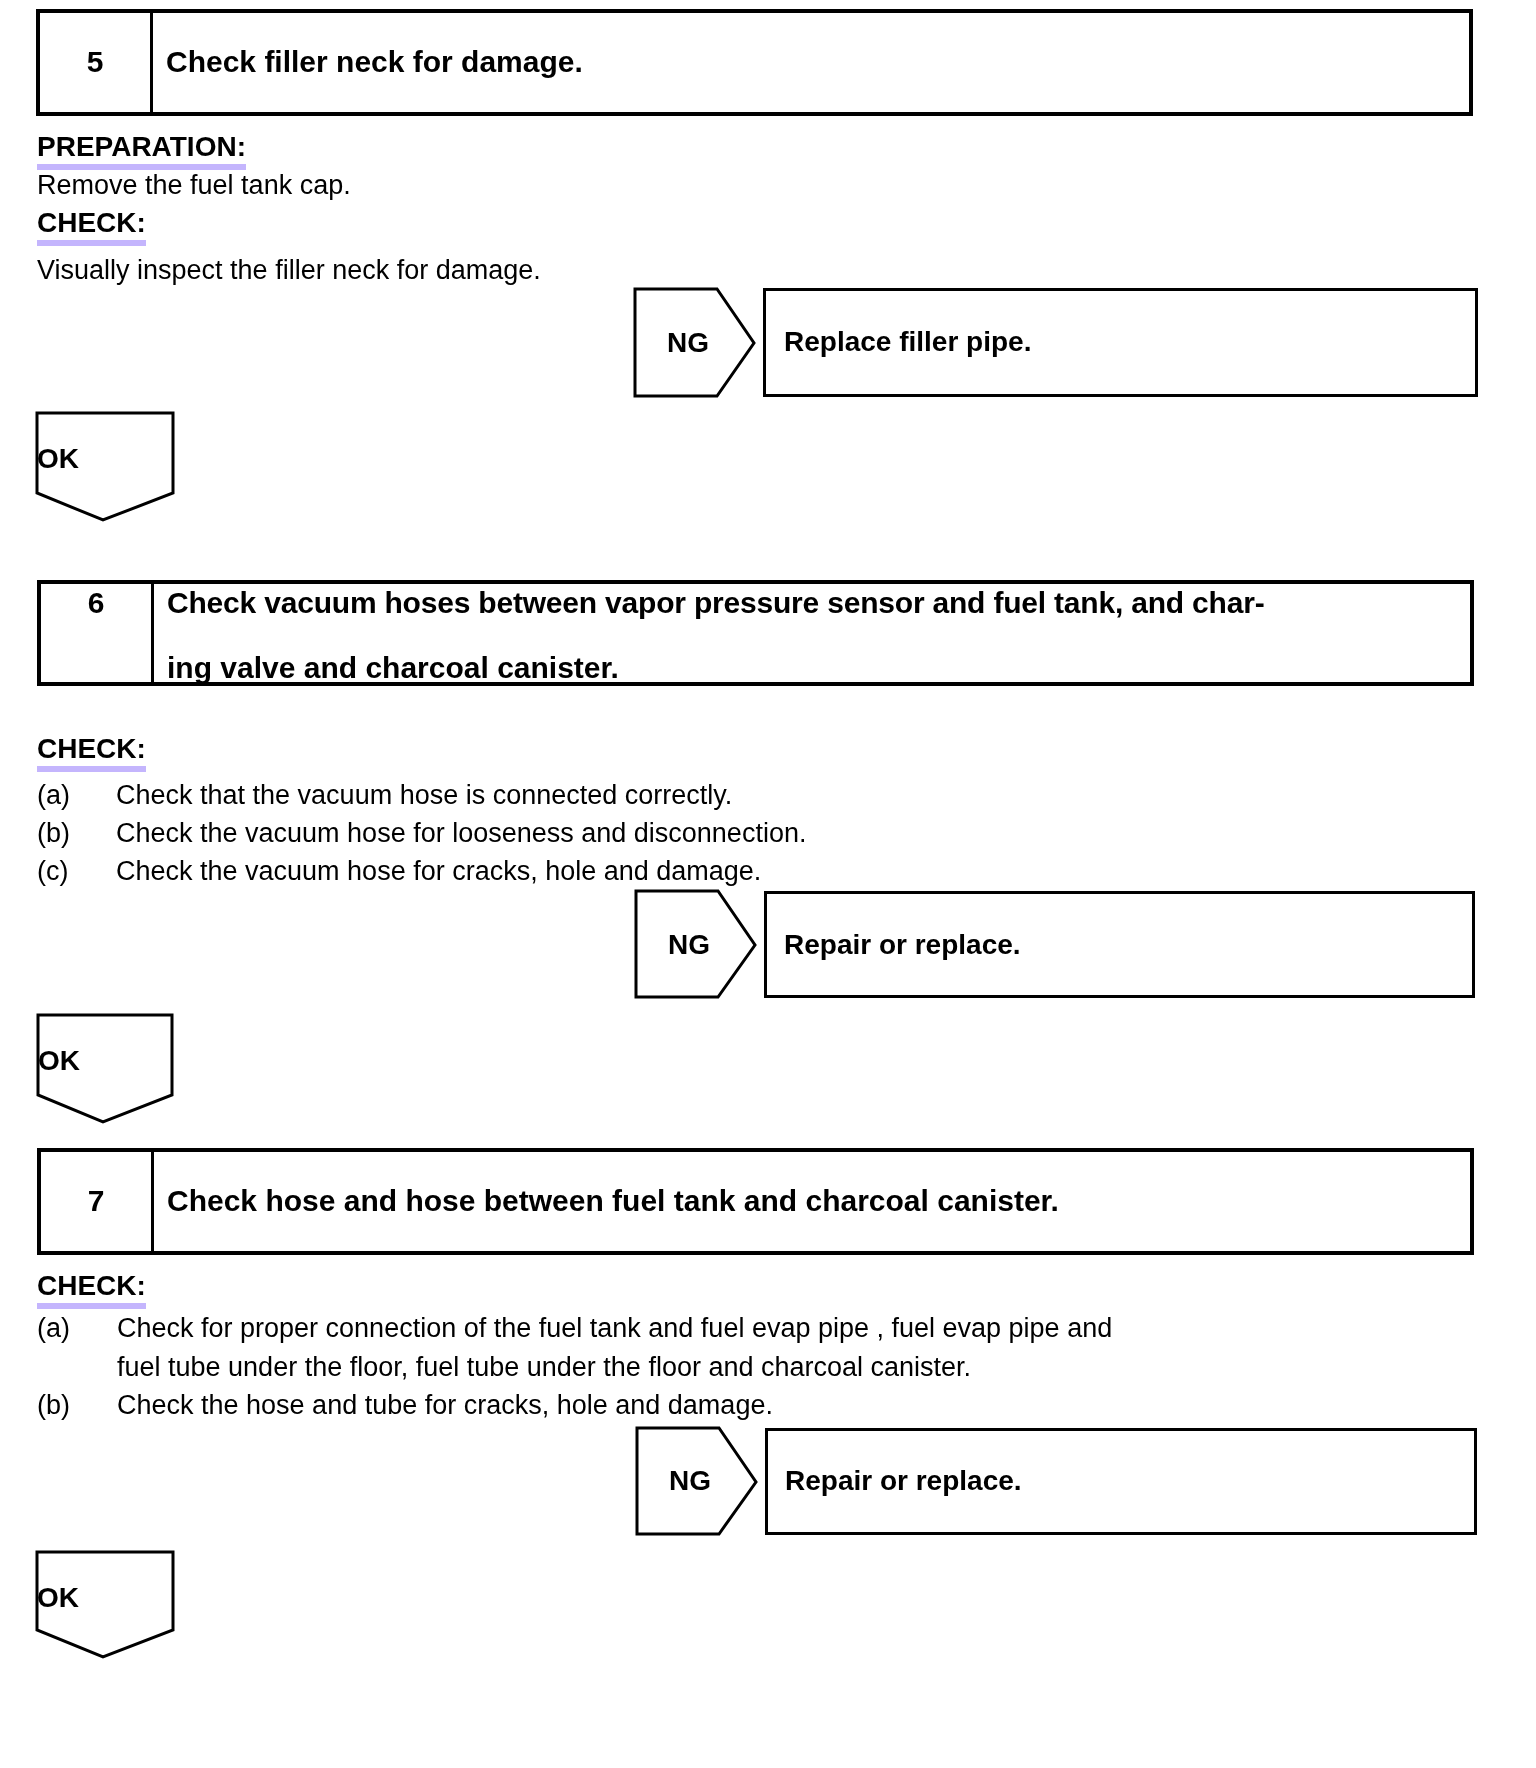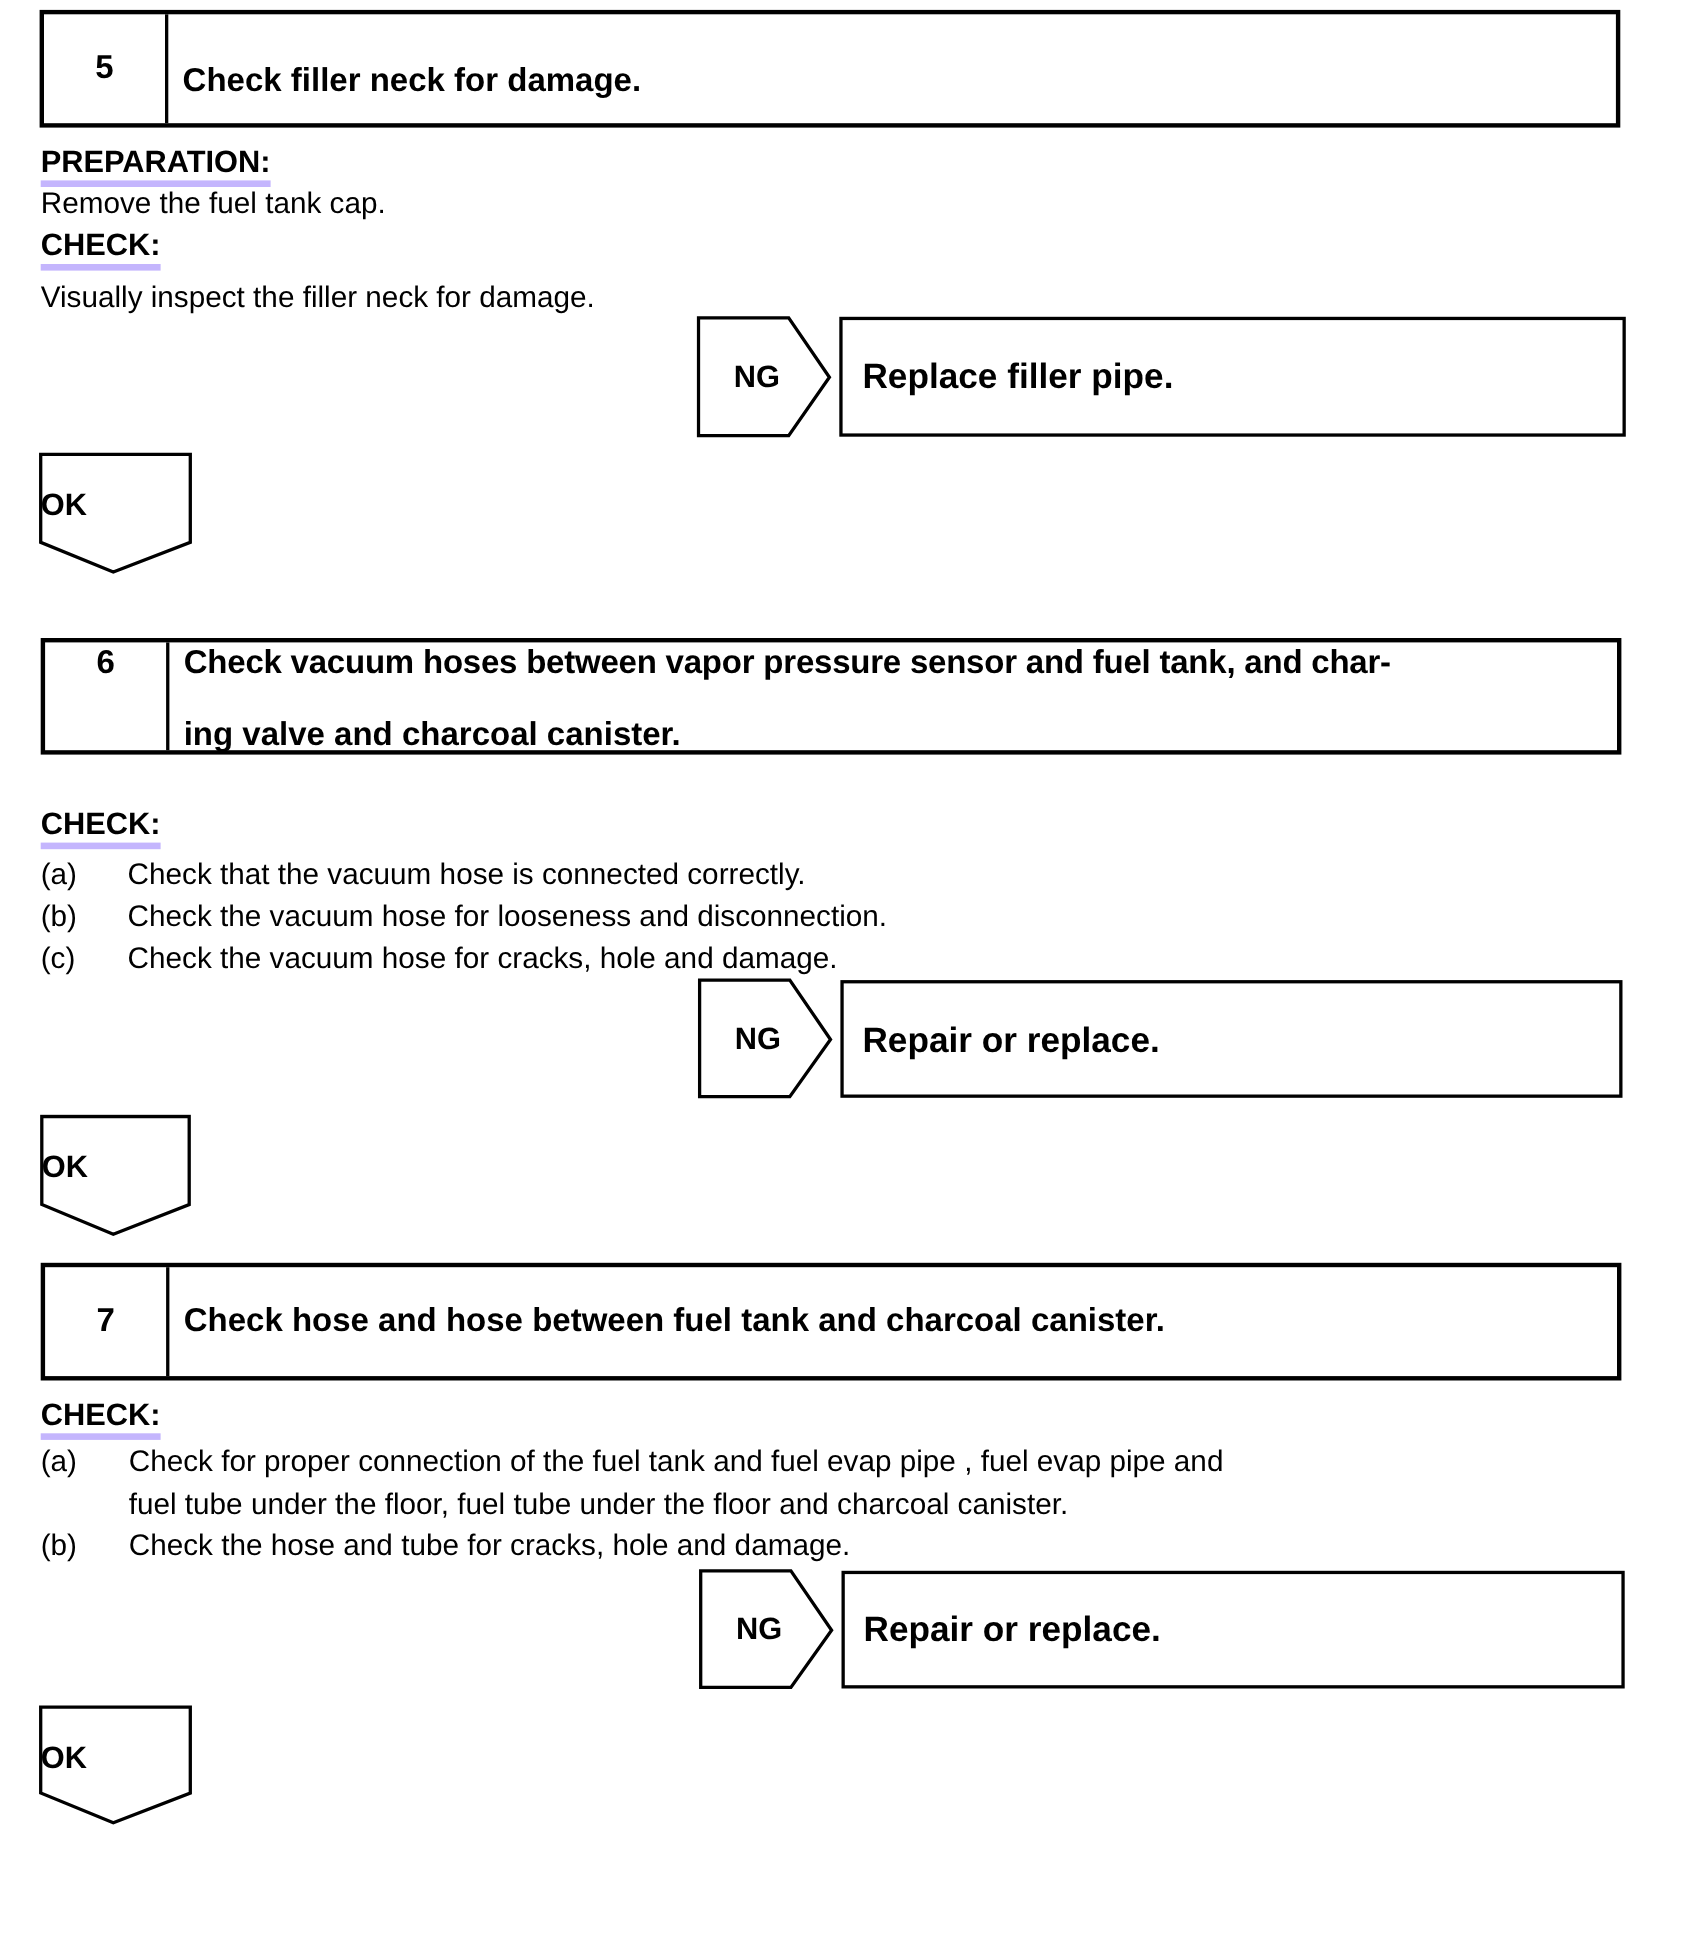--- a/index.html
+++ b/index.html
@@ -9,30 +9,30 @@
   .step-num { position: absolute; top: 0; bottom: 0; left: 0; border-right: 3px solid #000;
               font-weight: bold; font-size: 30px; text-align: center; box-sizing: border-box; }
   .step-title { position: absolute; font-weight: bold; font-size: 30px; line-height: 33px; }
   .label { position: absolute; font-weight: bold; font-size: 28px; line-height: 32px;
            border-bottom: 6px solid #c4b5fd; padding-bottom: 1px; }
   .body-text { position: absolute; font-size: 27px; line-height: 32px; white-space: nowrap; }
   .item-marker { position: absolute; font-size: 27px; line-height: 32px; }
   .ng-shape { position: absolute; }
   .ng-text { position: absolute; font-weight: bold; font-size: 28px; line-height: 32px; }
   .result-box { position: absolute; border: 3px solid #000; box-sizing: border-box; }
-  .result-text { position: absolute; font-weight: bold; font-size: 32px; line-height: 32px; white-space: nowrap; text-align: right; }
+  .result-text { position: absolute; font-weight: bold; font-size: 28px; line-height: 32px; white-space: nowrap; text-align: right; }
   .ok-shape { position: absolute; }
   .ok-text { position: absolute; font-weight: bold; font-size: 28px; line-height: 32px; text-align: left; }
 </style>
 </head>
 <body>
 
 <div class="step-box" style="left:36px; top:9px; width:1437px; height:107px;">
   <div class="step-num" style="width:113px; line-height:97px;">5</div>
-  <div class="step-title" style="left:126px; top:32px; white-space:nowrap;margin-top:12px;">Check filler neck for damage.</div>
+  <div class="step-title" style="left:126px; top:32px; white-space:nowrap;">Check filler neck for damage.</div>
 </div>
 
 <div class="label" style="left:37px; top:131px;">PREPARATION:</div>
 <div class="body-text" style="left:37px; top:169px;">Remove the fuel tank cap.</div>
 <div class="label" style="left:37px; top:207px;">CHECK:</div>
 <div class="body-text" style="left:37px; top:254px;">Visually inspect the filler neck for damage.</div>
 
 <svg class="ng-shape" style="left:633px; top:287px;" width="126" height="112" viewBox="0 0 126 112">
   <polygon points="2,2 84,2 121,56 84,109 2,109" fill="#fff" stroke="#000" stroke-width="3"></polygon>
 </svg>

